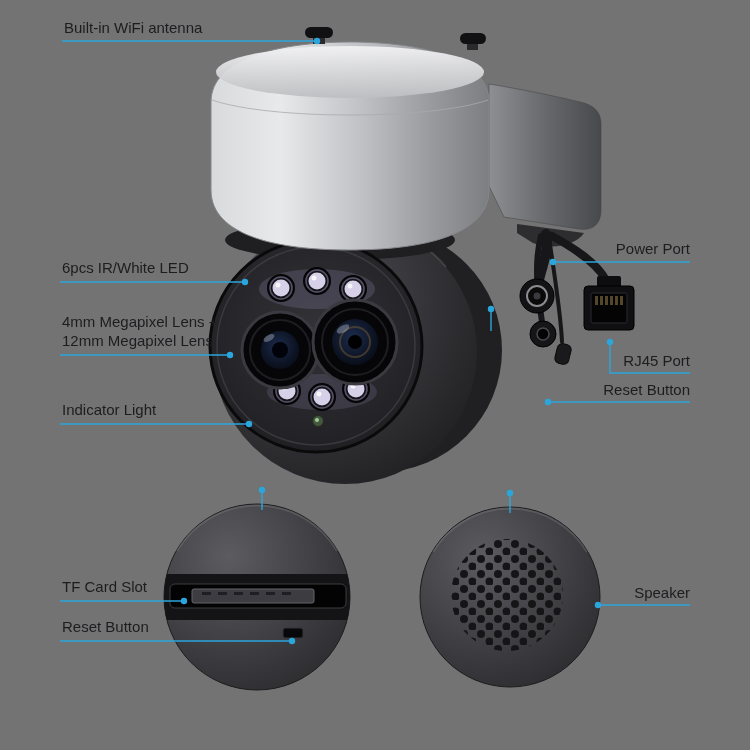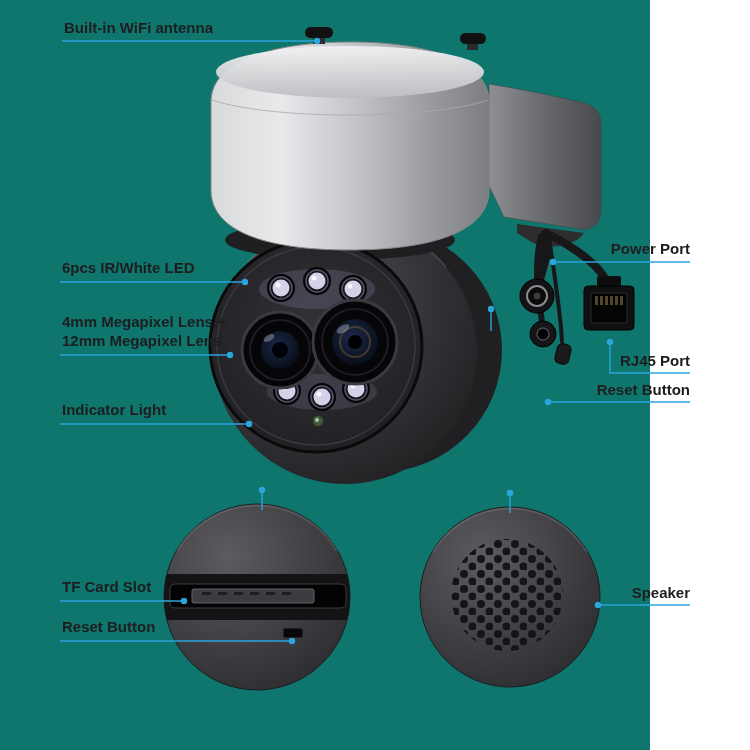--- a/index.html
+++ b/index.html
@@ -6,24 +6,23 @@
     margin: 0;
     padding: 0;
     background: #ffffff;
     width: 750px;
     height: 750px;
     overflow: hidden;
     font-family: "Liberation Sans", sans-serif;
   }
   .stage {
     position: relative;
-    width: 650px;
+    width: 750px;
     height: 750px;
-    background: #0f766e;
-    font-weight: bold;
+    background: #737373;
   }
   .callout-line {
     stroke: var(--accent, #2ba6dd);
     stroke-width: 1.4;
     fill: none;
   }
   .callout-dot {
     fill: var(--accent, #2ba6dd);
   }
   .callout-text {

